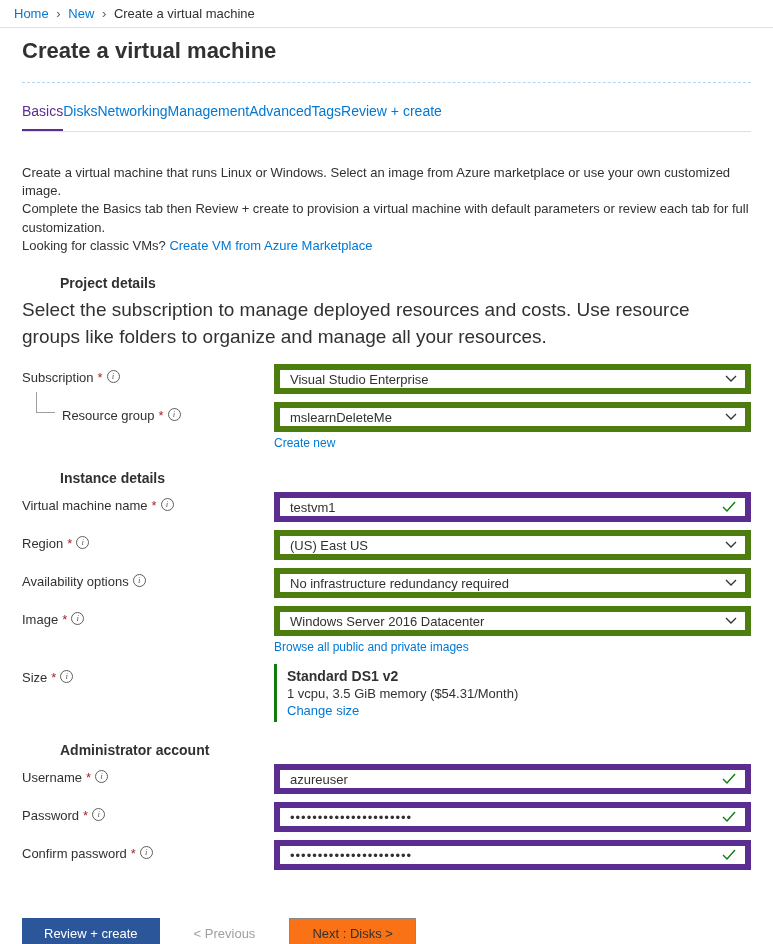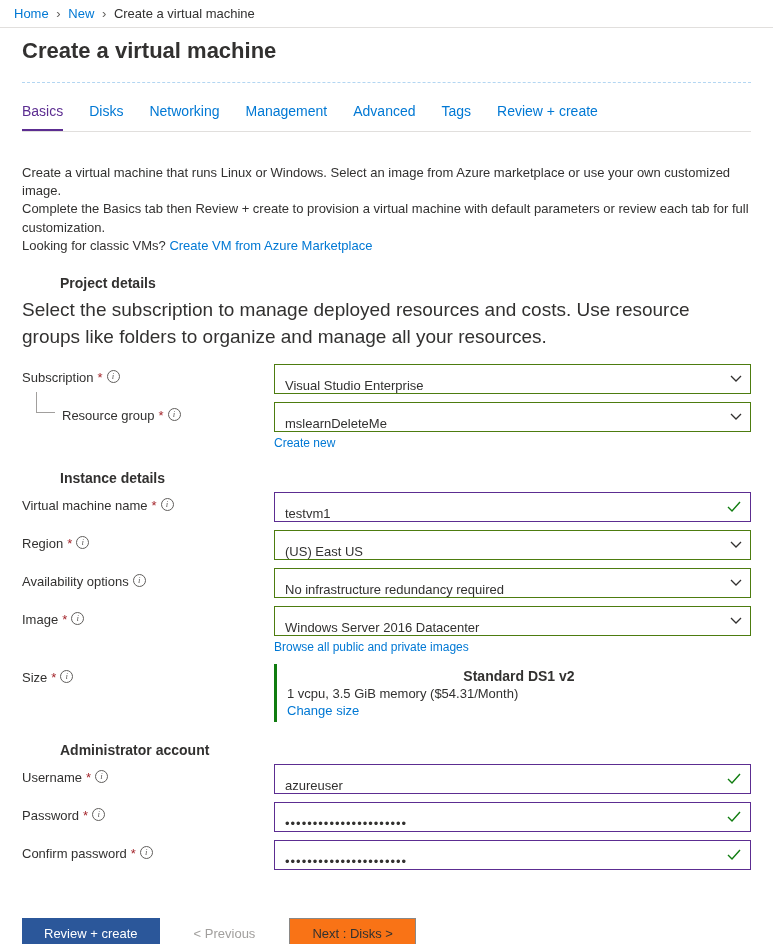--- a/index.html
+++ b/index.html
@@ -4,41 +4,41 @@
 <style>
   * { box-sizing: border-box; margin: 0; padding: 0; }
   body { font-family: "Segoe UI", Arial, sans-serif; font-size: 13px; color: #323130; background: #fff; width: 773px; }
   .breadcrumbs { padding: 6px 14px; border-bottom: 1px solid #e1dfdd; font-size: 13px; }
   .breadcrumbs a { color: #0078d4; text-decoration: none; }
   .breadcrumbs .sep { color: #605e5c; margin: 0 4px; }
   .breadcrumbs .current { color: #323130; }
   .page { padding: 8px 22px 0 22px; }
   h1 { font-size: 22px; font-weight: 600; margin: 2px 0 18px 0; }
   .dashed-sep { border-top: 1px dashed #b3d6f2; margin-bottom: 14px; }
-  .tabs { display: flex; gap: 26px; border-bottom: 1px solid #e1dfdd; }
+  .tabs { display: flex; border-bottom: 1px solid #e1dfdd; }
   .tab { color: #0078d4; font-size: 14px; padding: 6px 0 10px 0; cursor: pointer; }
   .tab.active { color: #5c2d91; border-bottom: 2px solid #5c2d91; font-weight: 400; }
   .intro { margin: 32px 0 6px 0; line-height: 1.4; font-size: 13px; }
   .intro a { color: #0078d4; text-decoration: none; }
   h2 { font-size: 14px; font-weight: 600; margin: 20px 0 6px 0; padding-left: 38px; }
   .subtext { font-size: 19px; line-height: 1.4; margin-bottom: 14px; }
   .row { display: flex; align-items: flex-start; margin-bottom: 8px; }
   .row.indent .label-col { padding-left: 40px; position: relative; }
   .row.indent .label-col::before { content: ""; position: absolute; left: 14px; top: -10px; width: 18px; height: 20px; border-left: 1px solid #a19f9d; border-bottom: 1px solid #a19f9d; }
   .label-col { width: 252px; padding-top: 6px; font-size: 13px; display: flex; align-items: flex-start; gap: 4px; }
   .req { color: #a4262c; }
   .info-icon { display: inline-flex; width: 13px; height: 13px; border: 1px solid #605e5c; border-radius: 50%; align-items: center; justify-content: center; font-size: 9px; font-style: italic; font-family: Georgia, serif; color: #605e5c; line-height: 1; }
   .ctrl-col { flex: 1; }
-  .select, .input { width: 100%; height: 30px; border: 1px solid #4d7c0f; background: #fff; padding: 0 30px 0 10px; font-size: 13px; font-family: inherit; position: relative; display: flex; align-items: flex-end; cursor: pointer; }
+  .select, .input { width: 100%; height: 30px; border: 6px solid #4d7c0f; background: #fff; padding: 0 30px 0 10px; font-size: 13px; font-family: inherit; position: relative; display: flex; align-items: center; cursor: pointer; }
   .select .chev { position: absolute; right: 8px; top: 50%; transform: translateY(-50%); }
   .input.valid { border-color: #5c2d91; }
   .input .check { position: absolute; right: 8px; top: 50%; transform: translateY(-50%); color: #107c10; }
   .sublink { font-size: 12px; color: #0078d4; text-decoration: none; display: inline-block; margin-top: 4px; cursor: pointer; }
   .size-box { border-left: 3px solid #107c10; padding: 4px 0 4px 10px; }
-  .size-box .name { font-weight: 600; font-size: 14px; text-align: center; }
+  .size-box .name { font-weight: 600; font-size: 14px; }
   .size-box .spec { font-size: 13px; margin: 2px 0; }
   .size-box a { color: #0078d4; text-decoration: none; font-size: 13px; }
   .footer { margin-top: 34px; padding: 14px 22px 18px 22px; display: flex; gap: 12px; }
   .btn { height: 30px; padding: 0 22px; border: none; font-size: 13px; font-family: inherit; cursor: pointer; }
   .btn.primary { background: #2b579a; color: #fff; }
   .btn.ghost { background: transparent; color: #a19f9d; }
   .btn.outline { background: #f97316; border: 1px solid #8a8886; color: #323130; }
   svg.chev { width: 12px; height: 12px; }
   svg.check { width: 16px; height: 16px; }
   .dots { letter-spacing: 1px; }

